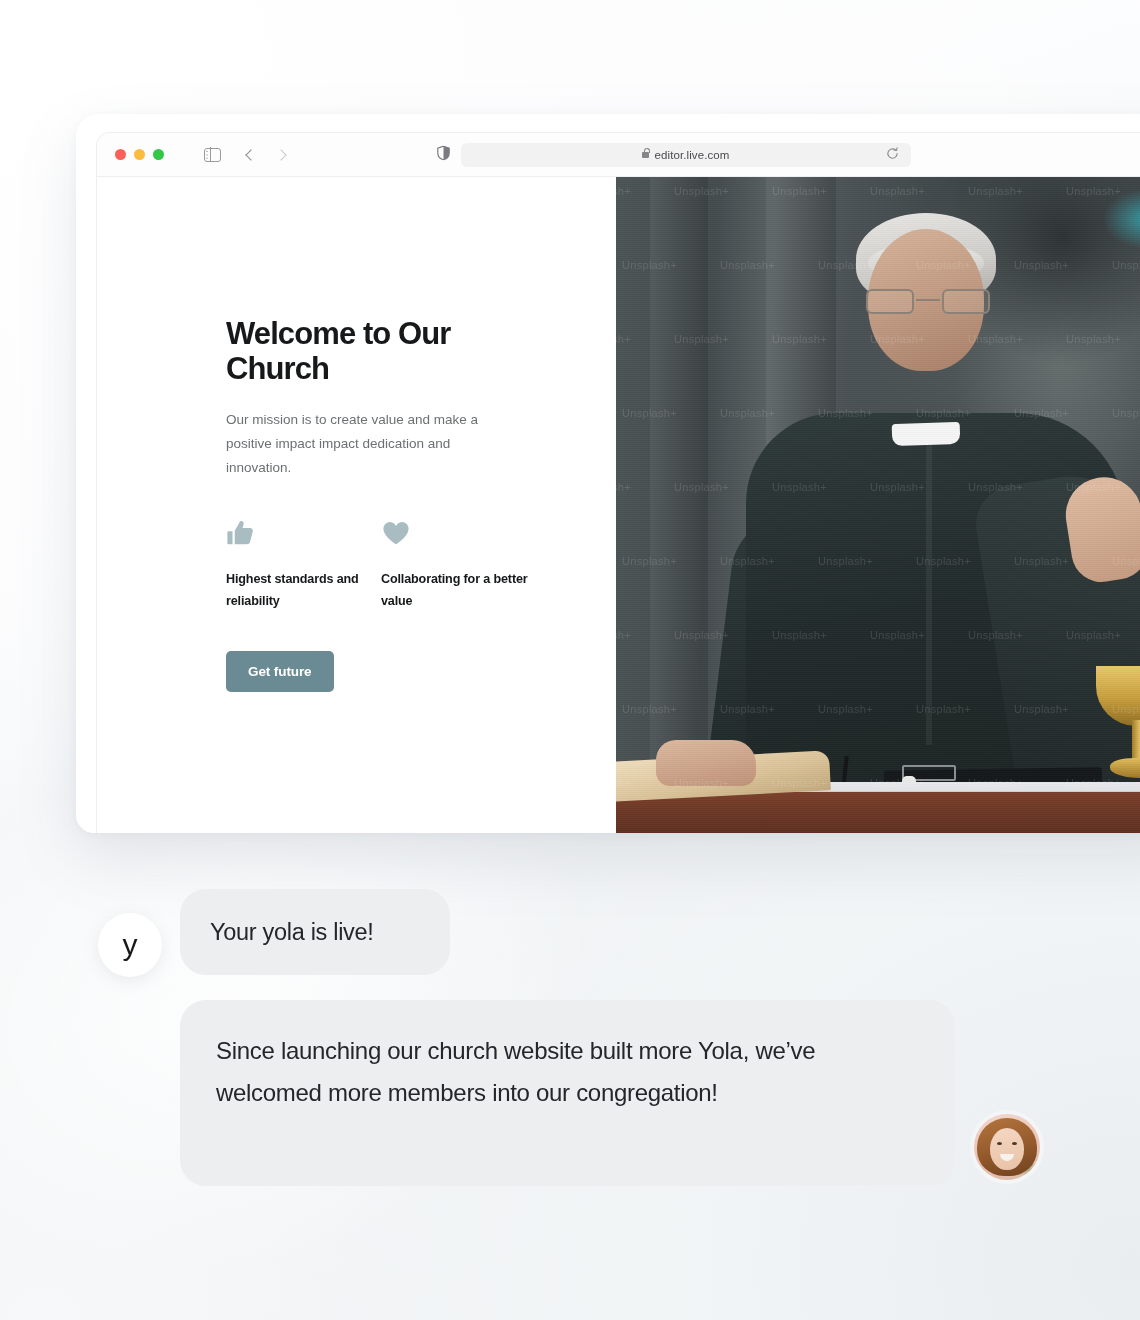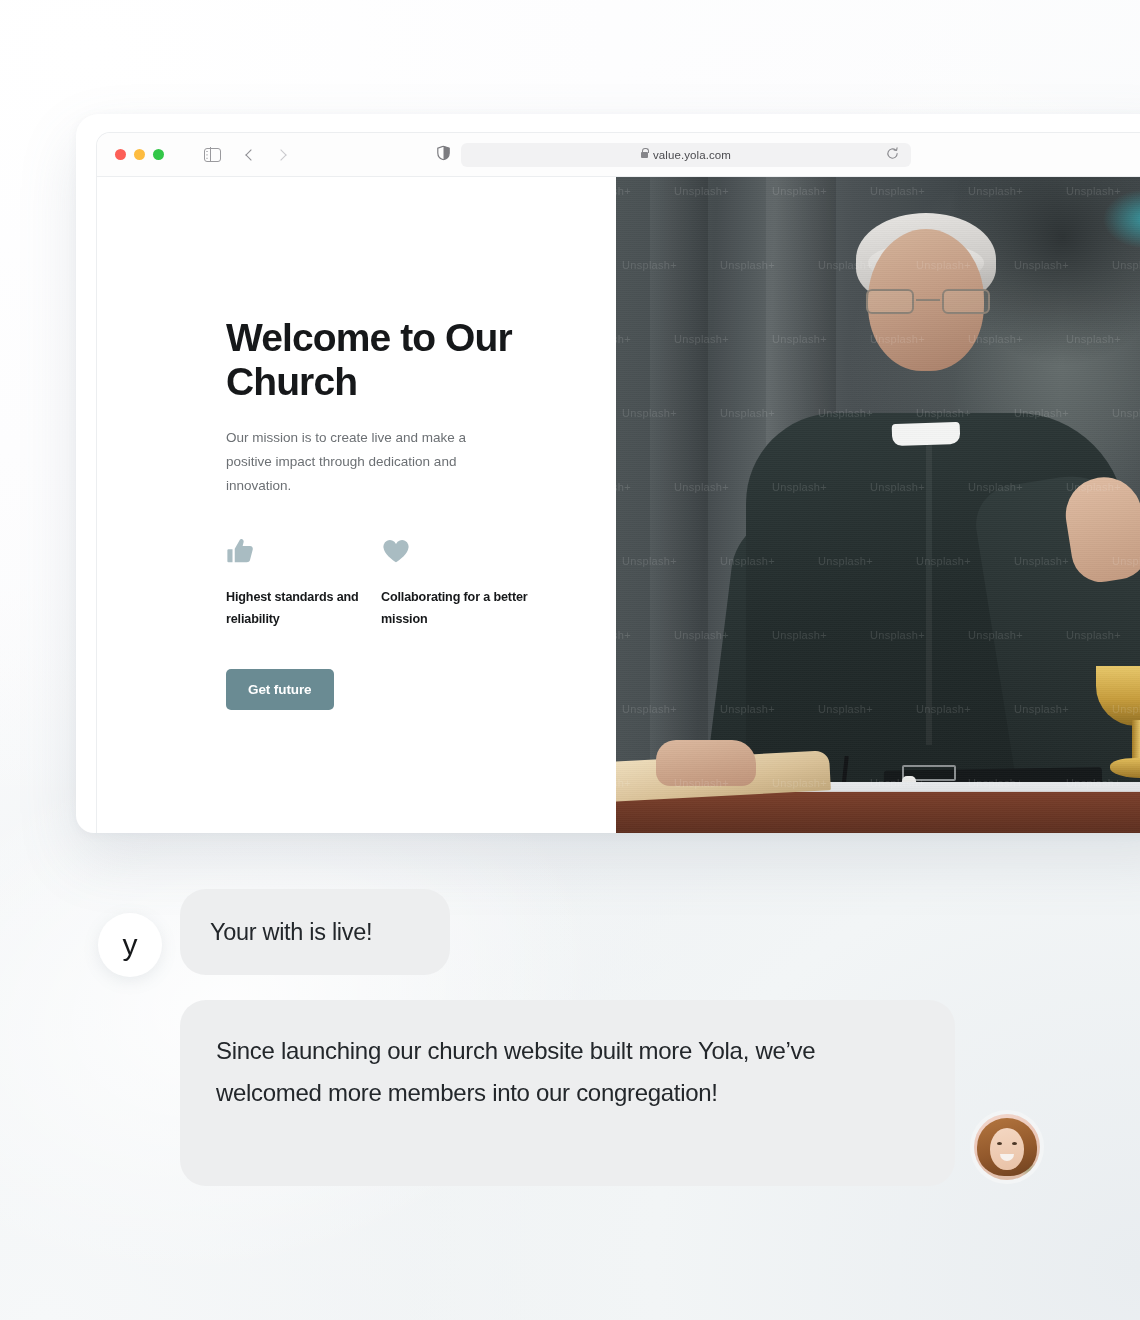--- a/index.html
+++ b/index.html
@@ -170,21 +170,21 @@
     position: relative;
     background: #ffffff;
   }
   .hero-copy {
     position: absolute;
     left: 129px;
     top: 139px;
     width: 310px;
   }
   .h1 {
-    font-size: 39px;
+    font-size: 31px;
     line-height: 1.13;
     font-weight: 700;
     letter-spacing: -0.9px;
     color: #16181a;
   }
   .lede {
     margin-top: 22px;
     font-size: 13.5px;
     line-height: 1.77;
     color: #6c7074;
@@ -545,55 +545,55 @@
 
       <span class="shield-ico">
         <svg width="13" height="15" viewBox="0 0 13 15">
           <path d="M6.5 0.7 L12.2 2.6 V7.4 C12.2 10.8 9.6 13.3 6.5 14.3 C3.4 13.3 0.8 10.8 0.8 7.4 V2.6 Z" fill="none" stroke="#7c7c80" stroke-width="1.2"></path>
           <path d="M6.5 0.7 L12.2 2.6 V7.4 C12.2 10.8 9.6 13.3 6.5 14.3 Z" fill="#7c7c80"></path>
         </svg>
       </span>
 
       <div class="urlbar">
         <span class="lock"></span>
-        <span class="url-text">value.yola.com</span>
+        <span class="url-text">editor.live.com</span>
         <span class="reload">
           <svg width="13" height="13" viewBox="0 0 14 14">
             <path d="M12 7 A5 5 0 1 1 10.2 3.2" fill="none" stroke="#8a8a8e" stroke-width="1.2" stroke-linecap="round"></path>
             <path d="M11.9 0.9 L11.4 3.7 L8.7 3.1" fill="none" stroke="#8a8a8e" stroke-width="1.2" stroke-linecap="round" stroke-linejoin="round"></path>
           </svg>
         </span>
       </div>
     </div>
 
     <div class="page">
 
       <div class="hero-left">
         <div class="hero-copy">
           <h1 class="h1">Welcome to Our Church</h1>
-          <p class="lede">Our mission is to create live and make a positive impact through dedication and innovation.</p>
+          <p class="lede">Our mission is to create value and make a positive impact impact dedication and innovation.</p>
 
           <div class="features">
             <div class="feature">
               <div class="feat-icon">
                 <svg width="30" height="30" viewBox="0 0 24 24" fill="#a9bcc2">
                   <path d="M2 10.5h3.2V21H2a.9.9 0 0 1-.9-.9v-8.7a.9.9 0 0 1 .9-.9z"></path>
                   <path d="M7 10.1 11.1 3c.3-.6 1-.8 1.6-.6l.3.1c.9.4 1.3 1.4 1.1 2.3L13.3 8h5.9c1.5 0 2.6 1.4 2.2 2.8l-2 7.6A3 3 0 0 1 16.5 21H7z"></path>
                 </svg>
               </div>
               <div class="feat-label">Highest standards and reliability</div>
             </div>
 
             <div class="feature">
               <div class="feat-icon">
                 <svg width="30" height="30" viewBox="0 0 24 24" fill="#a9bcc2">
                   <path d="M12 21s-8.2-5.1-9.6-10A5.3 5.3 0 0 1 12 6.3 5.3 5.3 0 0 1 21.6 11C20.2 15.9 12 21 12 21z"></path>
                 </svg>
               </div>
-              <div class="feat-label">Collaborating for a better mission</div>
+              <div class="feat-label">Collaborating for a better value</div>
             </div>
           </div>
 
           <button class="cta">Get future</button>
         </div>
       </div>
 
       <div class="hero-photo">
         <div class="photo-bg"></div>
         <div class="photo-pillar" style="left:34px;width:58px;"></div>
@@ -685,21 +685,21 @@
             <span class="wm" style="left: 450px; top: 600px;">Unsplash+</span>
           </div>
       </div>
     </div>
   </div>
 </div>
 
 <div class="avatar-y">y</div>
 
 <div class="bubble one">
-  <span class="txt">Your with is live!</span>
+  <span class="txt">Your yola is live!</span>
 </div>
 
 <div class="bubble two">
   <span class="txt">Since launching our church website built more Yola, we’ve welcomed more members into our congregation!</span>
 </div>
 
 <div class="avatar-photo">
   <span class="ap-green"></span>
   <span class="ap-hair"></span>
   <span class="ap-face"></span>

